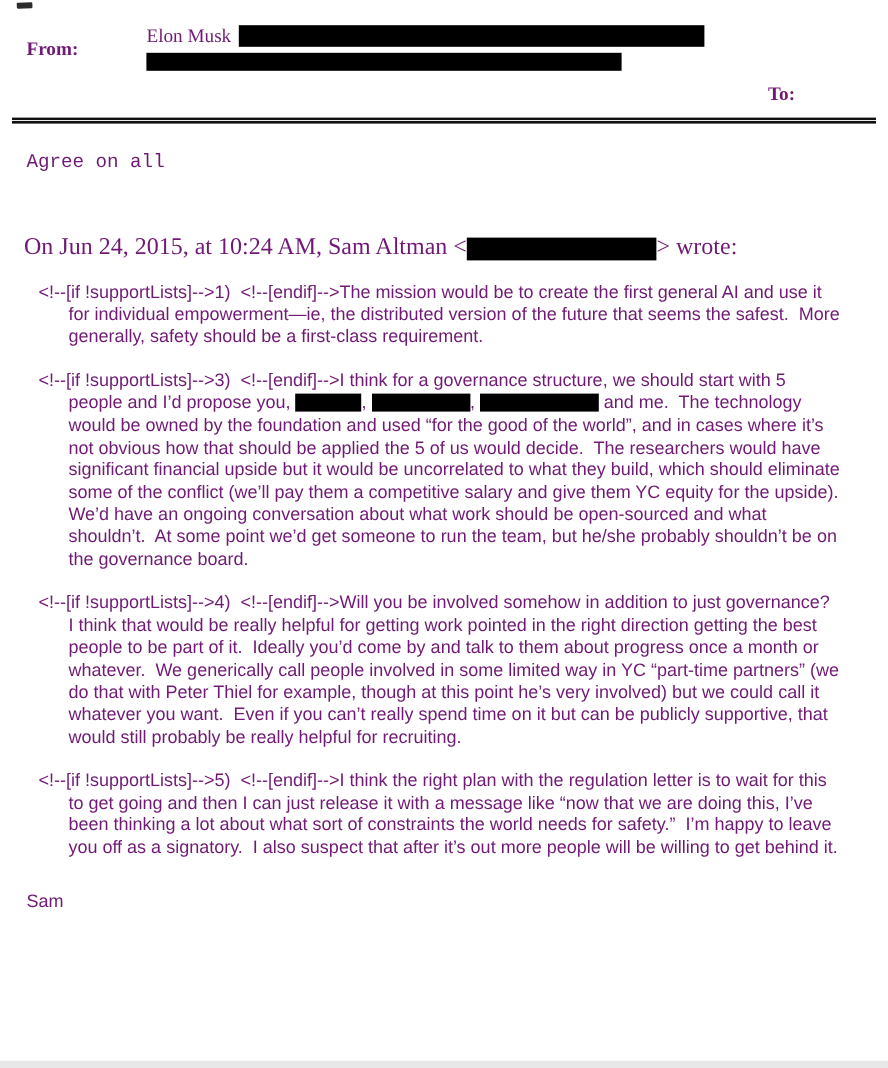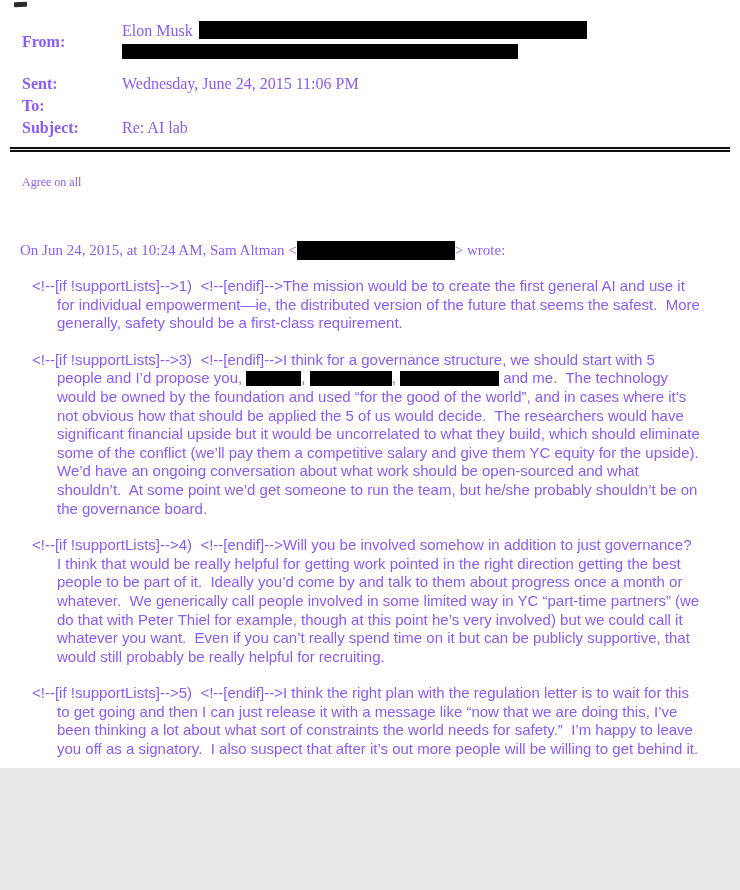--- a/index.html
+++ b/index.html
@@ -1,21 +1,21 @@
 <!DOCTYPE html>
 <html><head>
 <meta charset="utf-8">
 <style>
   html,body{margin:0;padding:0;background:#e8e8e8;}
   .page{
     position:relative;
-    width:740px;height:768px;
+    width:740px;height:884px;
     margin:0 auto;
     background:#ffffff;
-    color:#8b5cf6;
+    color:#701a75;
     overflow:hidden;
     font-family:"Liberation Serif","DejaVu Serif",serif;
   }
   
   .artifact{
     position:absolute;left:14px;top:2px;width:13px;height:5px;
     background:#151515;transform:rotate(-2deg);border-radius:1px;opacity:.9;
   }
   
   .hdr{padding:20px 0 0 22px;font-size:16px;line-height:21px;}
@@ -24,30 +24,30 @@
   .hdr-value{flex:1;}
   .from-line1{display:flex;align-items:flex-start;text-align:right;}
   .from-line1 .name{white-space:pre;}
   .redact{display:inline-block;background:#000;}
   .bar-from1{width:388px;height:18px;margin-left:6px;margin-top:1px;}
   .bar-from2{width:396px;height:15px;margin:3px 0 2px 0;}
   .bar-to{width:168px;height:15px;vertical-align:-3px;}
   .bar-quote{width:158px;height:19px;vertical-align:-5px;}
   .from-label{padding-top:11px;}
   .row-sent{margin-top:7px;}
-  .row-to{margin-top:1px;}
+  .row-to{margin-top:1px;justify-content:flex-end;}
   .row-subject{margin-top:1px;}
   
   .rule{
     margin:9px 10px 0 10px;height:5px;
     background:linear-gradient(to bottom,#101010 0 2px,#ececec 2px 3px,#101010 3px 5px);
   }
   
-  .reply{margin:23px 0 0 22px;font-size:12px;}
-  .quote-attrib{margin:51px 0 0 20px;font-size:15px;white-space:pre-wrap;}
+  .reply{margin:23px 0 0 22px;font-size:16px;font-family:Liberation Mono, monospace;}
+  .quote-attrib{margin:51px 0 0 20px;font-size:20px;white-space:pre-wrap;}
   .list{margin:17px 24px 0 32px;font-family:"Liberation Sans","DejaVu Sans",sans-serif;}
   .list-item{
     margin:0 16px 18px 0;
     padding-left:25px;text-indent:-25px;
     font-size:15px;line-height:18.6px;
     white-space:pre-wrap;
   }
   .list-item .redact{height:15px;vertical-align:-3px;}
   .signoff{
     margin:26px 0 0 22px;
@@ -66,40 +66,33 @@
     <div class="hdr-row">
       <div class="hdr-label from-label">From:</div>
       <div class="hdr-value">
         <div class="from-line1">
           <span class="name">Elon Musk</span>
           <span class="redact bar-from1"></span>
         </div>
         <span class="redact bar-from2"></span>
       </div>
     </div>
-    <div class="hdr-row row-sent">
-      <div class="hdr-label">Sent:</div>
-      <div class="hdr-value">Wednesday, June 24, 2015 11:06 PM</div>
-    </div>
     <div class="hdr-row row-to">
       <div class="hdr-label">To:</div>
-    </div>
-    <div class="hdr-row row-subject">
-      <div class="hdr-label">Subject:</div>
-      <div class="hdr-value">Re: AI lab</div>
     </div>
   </div>
 
   <div class="rule"></div>
 
   <p class="reply">Agree on all</p>
 
   <p class="quote-attrib"><span>On Jun 24, 2015, at 10:24 AM, Sam Altman &lt;</span><span class="redact bar-quote"></span><span>&gt; wrote:</span></p>
 
   <div class="list" id="list">
       <p class="list-item">&lt;!--[if !supportLists]--&gt;1)  &lt;!--[endif]--&gt;The mission would be to create the first general AI and use it for individual empowerment—ie, the distributed version of the future that seems the safest.  More generally, safety should be a first-class requirement.</p>
       <p class="list-item">&lt;!--[if !supportLists]--&gt;3)  &lt;!--[endif]--&gt;I think for a governance structure, we should start with 5 people and I’d propose you, <span class="redact" style="width: 55px;"></span>, <span class="redact" style="width: 82px;"></span>, <span class="redact" style="width: 99px;"></span> and me.  The technology would be owned by the foundation and used “for the good of the world”, and in cases where it’s not obvious how that should be applied the 5 of us would decide.  The researchers would have significant financial upside but it would be uncorrelated to what they build, which should eliminate some of the conflict (we’ll pay them a competitive salary and give them YC equity for the upside).  We’d have an ongoing conversation about what work should be open-sourced and what shouldn’t.  At some point we’d get someone to run the team, but he/she probably shouldn’t be on the governance board.</p>
       <p class="list-item">&lt;!--[if !supportLists]--&gt;4)  &lt;!--[endif]--&gt;Will you be involved somehow in addition to just governance?  I think that would be really helpful for getting work pointed in the right direction getting the best people to be part of it.  Ideally you’d come by and talk to them about progress once a month or whatever.  We generically call people involved in some limited way in YC “part-time partners” (we do that with Peter Thiel for example, though at this point he’s very involved) but we could call it whatever you want.  Even if you can’t really spend time on it but can be publicly supportive, that would still probably be really helpful for recruiting.</p>
       <p class="list-item">&lt;!--[if !supportLists]--&gt;5)  &lt;!--[endif]--&gt;I think the right plan with the regulation letter is to wait for this to get going and then I can just release it with a message like “now that we are doing this, I’ve been thinking a lot about what sort of constraints the world needs for safety.”  I’m happy to leave you off as a signatory.  I also suspect that after it’s out more people will be willing to get behind it.</p>
     </div>
 
+  <p class="signoff">Sam</p>
 
 </div>
 
 </body></html>

